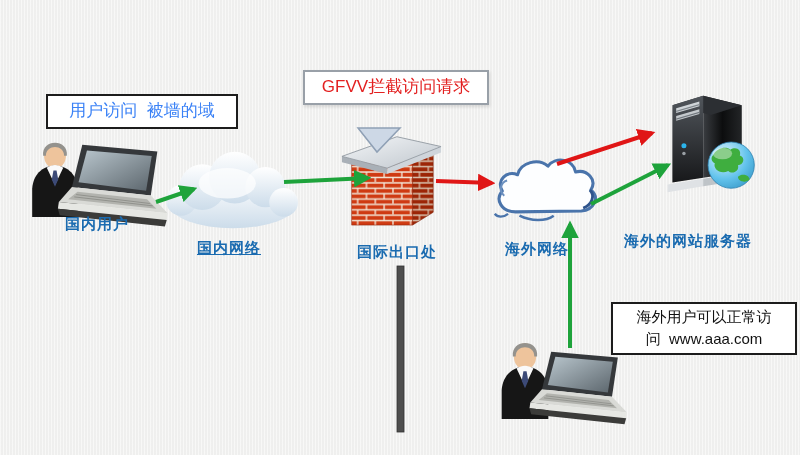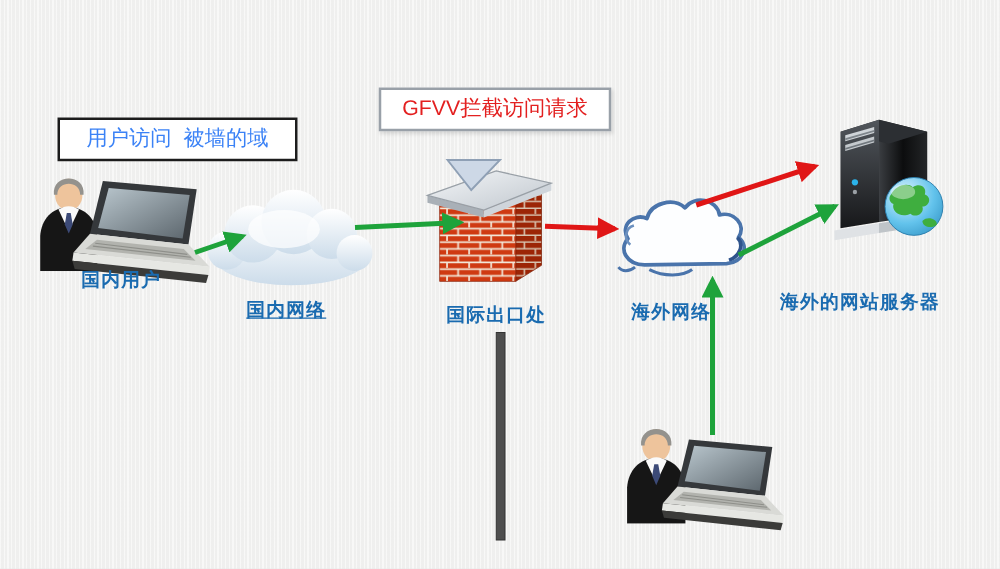--- a/index.html
+++ b/index.html
@@ -202,14 +202,18 @@
     <line x1="591" y1="204" x2="668" y2="165" stroke="#1ea33b" stroke-width="4" marker-end="url(#mg)"></line>
     <line x1="570" y1="348" x2="570" y2="224" stroke="#1ea33b" stroke-width="4" marker-end="url(#mg)"></line>
   </svg>
 
   <div class="callout" id="b1">
     <div class="ln">用户访问  被墙的域</div>
   </div>
   <div class="callout" id="b2">
     <div class="ln">GFVV拦截访问请求</div>
   </div>
+  <div class="callout" id="b3">
+    <div class="ln">海外用户可以正常访</div>
+    <div class="ln">问  www.aaa.com</div>
+  </div>
 
 </div>
 
 </body></html>

